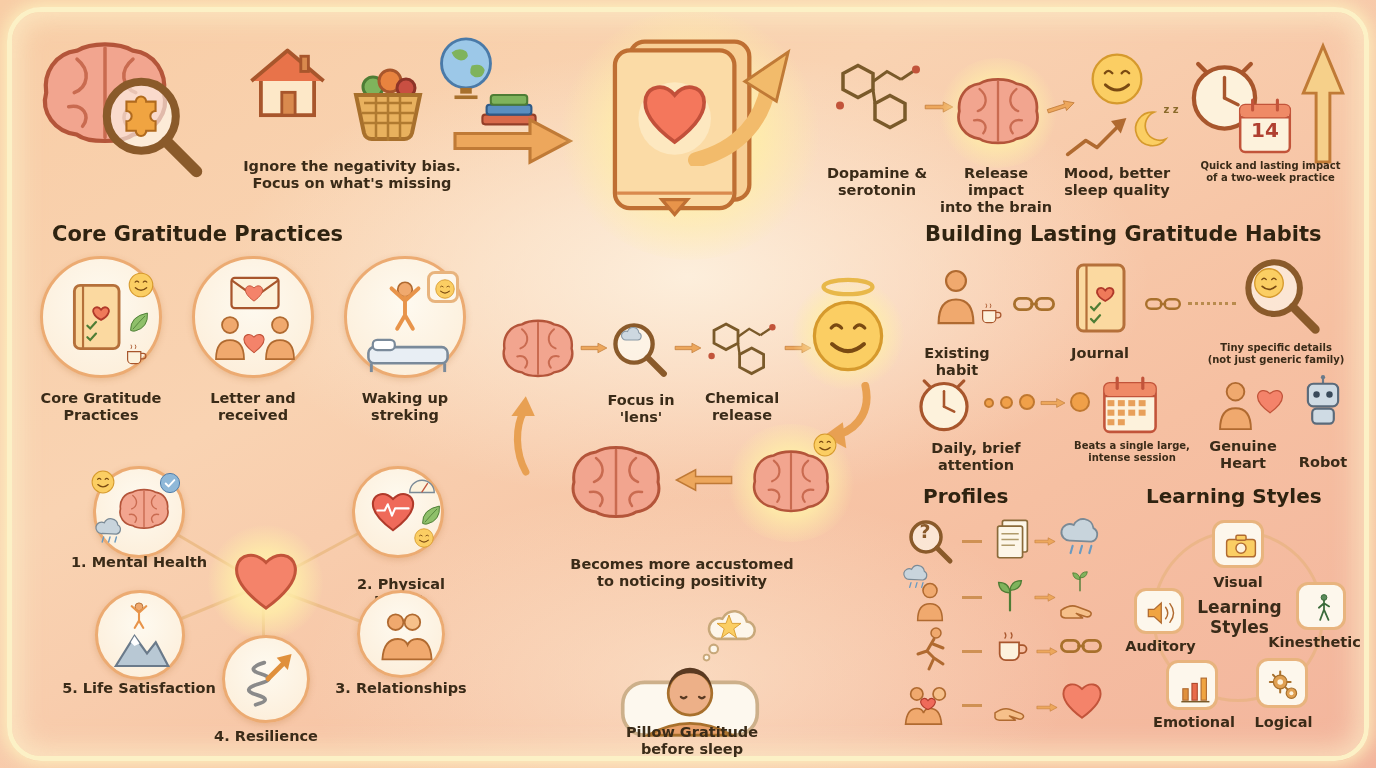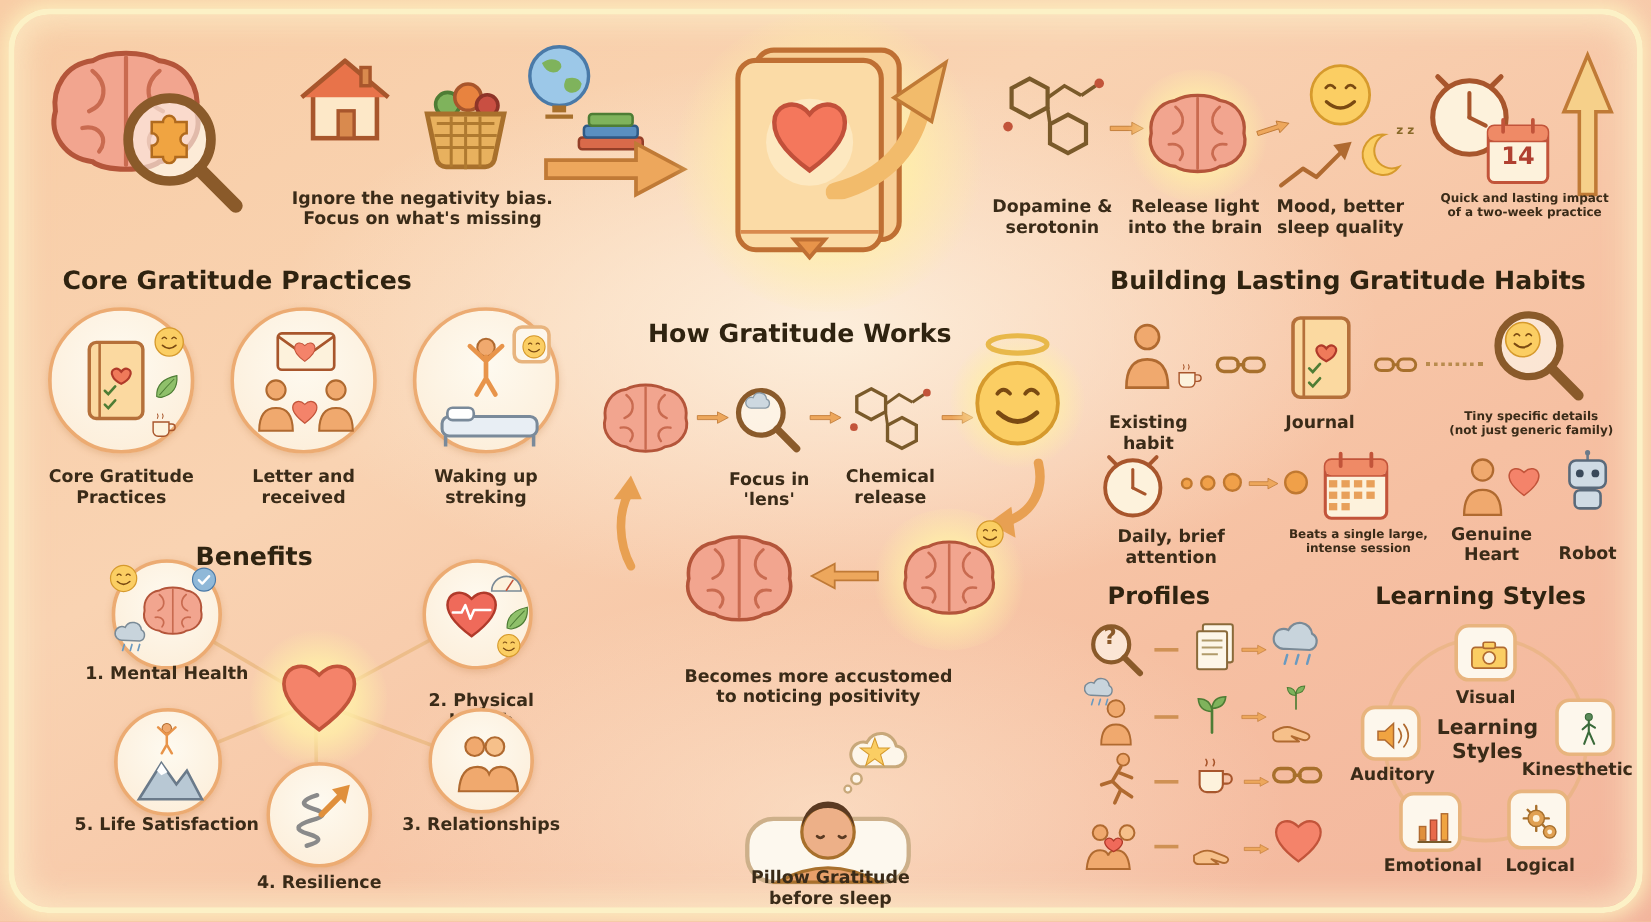--- a/index.html
+++ b/index.html
@@ -356,21 +356,21 @@
   <span>serotonin</span>
 </div>
 <svg class="ic" style="left:924px;top:96px;width:30px;height:22px">
       <use href="#ic-arrow"></use>
     </svg>
 <div class="glow" style="left:938px;top:58px;width:120px;height:110px"></div>
 <svg class="ic" style="left:952px;top:72px;width:92px;height:82px">
       <use href="#ic-brain"></use>
     </svg>
 <div class="cap" style="left:935px;top:165px;width:122px">
-  <span>Release light</span>
+  <span>Release impact</span>
   <span>into the brain</span>
 </div>
 <svg class="ic" style="left:1046px;top:96px;width:30px;height:22px;transform:rotate(-18deg)">
       <use href="#ic-arrow"></use>
     </svg>
 <svg class="ic" style="left:1088px;top:50px;width:58px;height:58px">
       <use href="#ic-smiley"></use>
     </svg>
 <svg class="ic" style="left:1062px;top:112px;width:70px;height:50px">
       <use href="#ic-chartup"></use>
@@ -456,21 +456,20 @@
 </div>
 <div class="cap" style="left:342px;top:390px;width:126px">
   <span>Waking up</span>
   <span>streking</span>
 </div>
 <div class="cap" style="left:190px;top:390px;width:126px">
   <span>Letter and</span>
   <span>received</span>
 </div>
 
-<div class="ttl" style="left:163px;top:452px;width:200px"><span>Benefits</span></div>
 
 <svg class="ic" style="left:60px;top:460px;width:420px;height:300px" viewBox="0 0 420 300">
   <g stroke="#edbd8a" stroke-width="3">
     <line x1="203" y1="125" x2="79" y2="52"></line>
         <line x1="203" y1="125" x2="338" y2="52"></line>
     <line x1="203" y1="125" x2="79" y2="176"></line>
         <line x1="203" y1="125" x2="204" y2="220"></line>
     <line x1="203" y1="125" x2="340" y2="176"></line>
   </g>
 </svg>
@@ -539,21 +538,20 @@
 
 <div class="circle" style="left:357px;top:590px;width:88px;height:88px">
   <svg class="ic" style="left:14px;top:14px;width:60px;height:58px">
         <use href="#ic-hug"></use>
       </svg>
 </div>
 <div class="cap" style="left:330px;top:680px;width:142px">
       <span>3. Relationships</span>
     </div>
 
-<div class="ttl" style="left:540px;top:266px;width:310px"><span>How Gratitude Works</span></div>
 
 <svg class="ic" style="left:498px;top:316px;width:80px;height:68px">
       <use href="#ic-brain"></use>
     </svg>
 <svg class="ic" style="left:580px;top:338px;width:28px;height:20px">
       <use href="#ic-arrow"></use>
     </svg>
 <svg class="ic" style="left:608px;top:308px;width:62px;height:82px">
       <use href="#ic-magnifier"></use>
     </svg>

